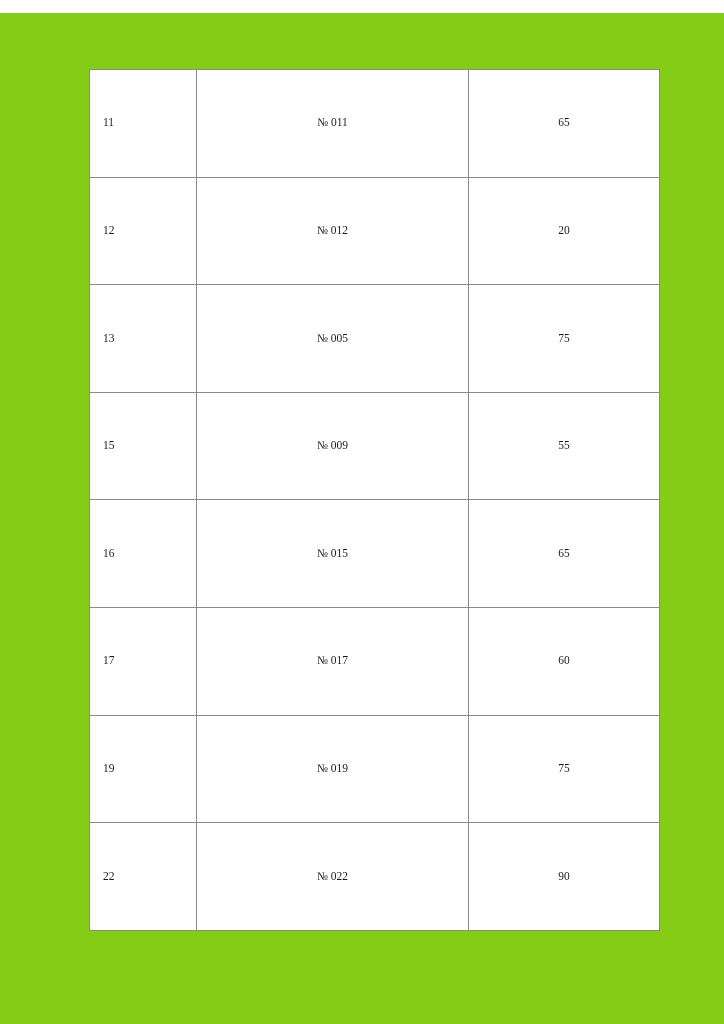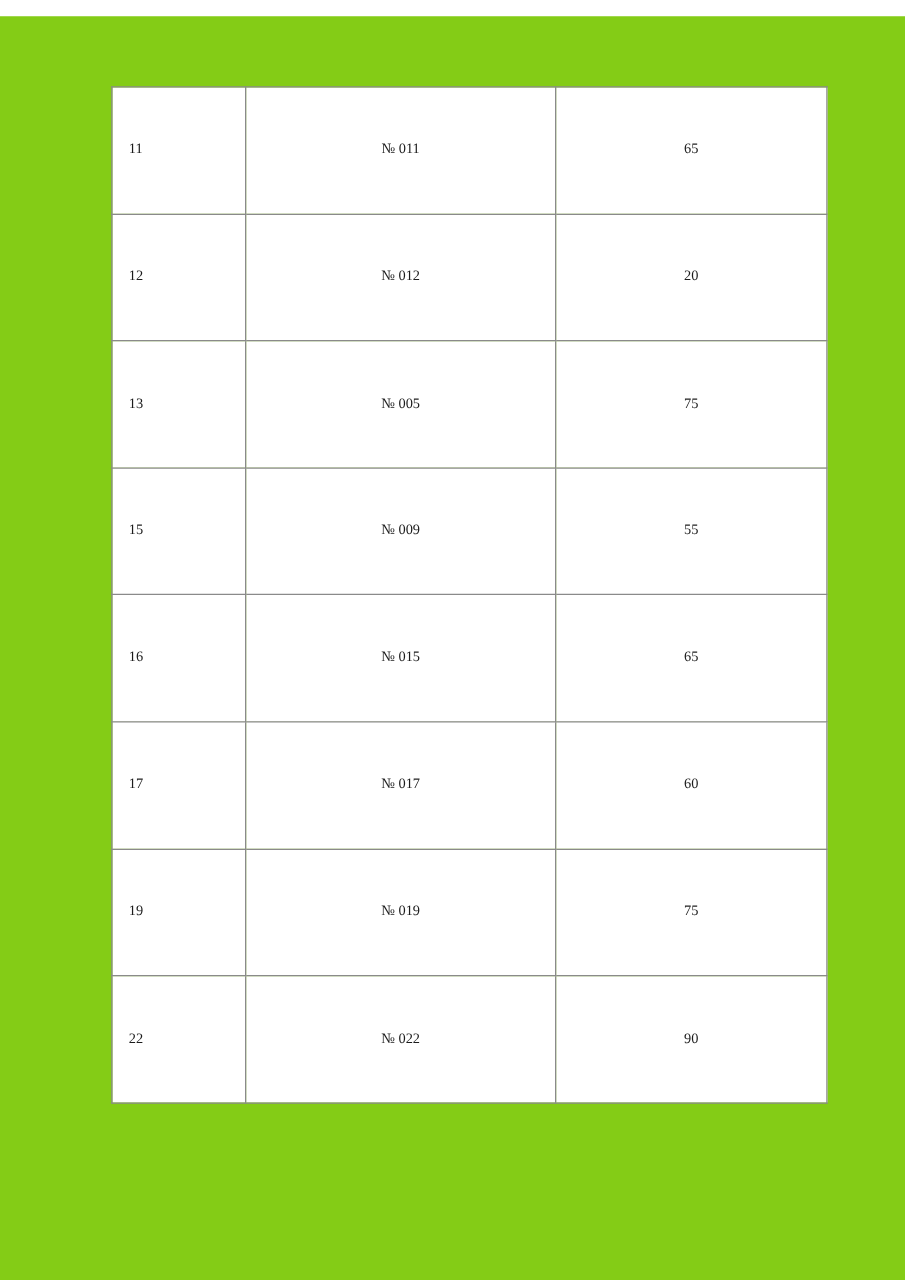--- a/index.html
+++ b/index.html
@@ -46,27 +46,27 @@
 
   .col-index {
     width: 92px;
     text-align: left;
     padding-left: 13px;
   }
 
   .col-label {
     width: 239px;
     text-align: center;
-    padding: 4px;
+    padding: 16px;
   }
 
   .col-value {
     width: 190px;
     text-align: center;
-    padding: 13px;
+    padding: 0;
   }
 </style>
 </head>
 <body>
 
 <div class="page">
   <table class="data-table">
     <tbody id="table-body">
         <tr>
           <td class="col-index">11</td>

